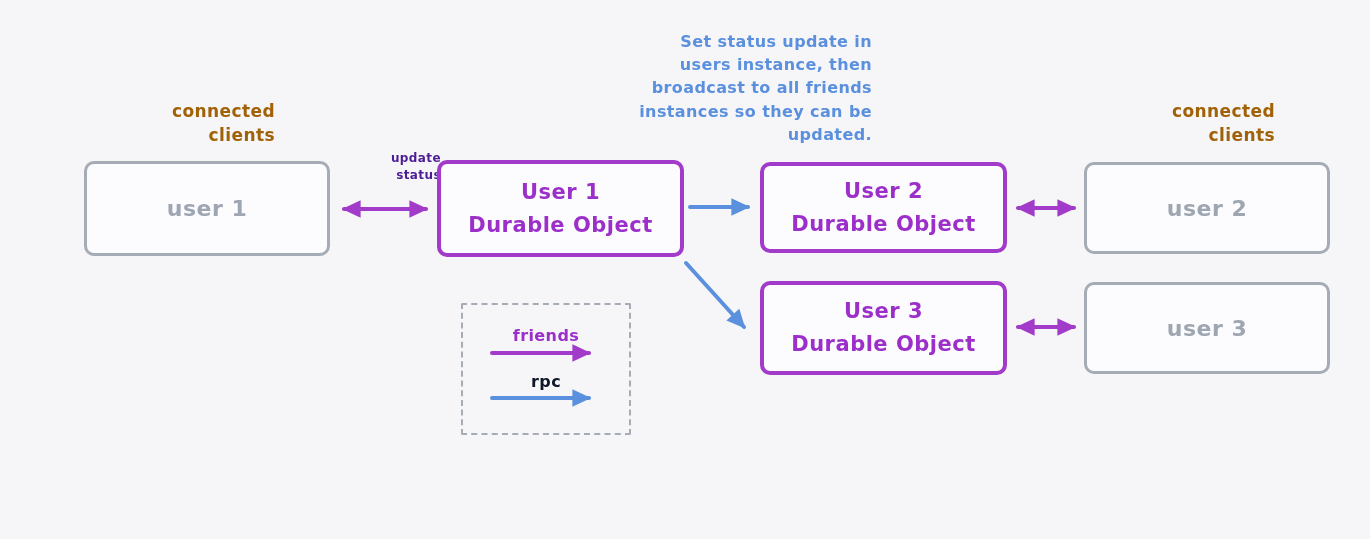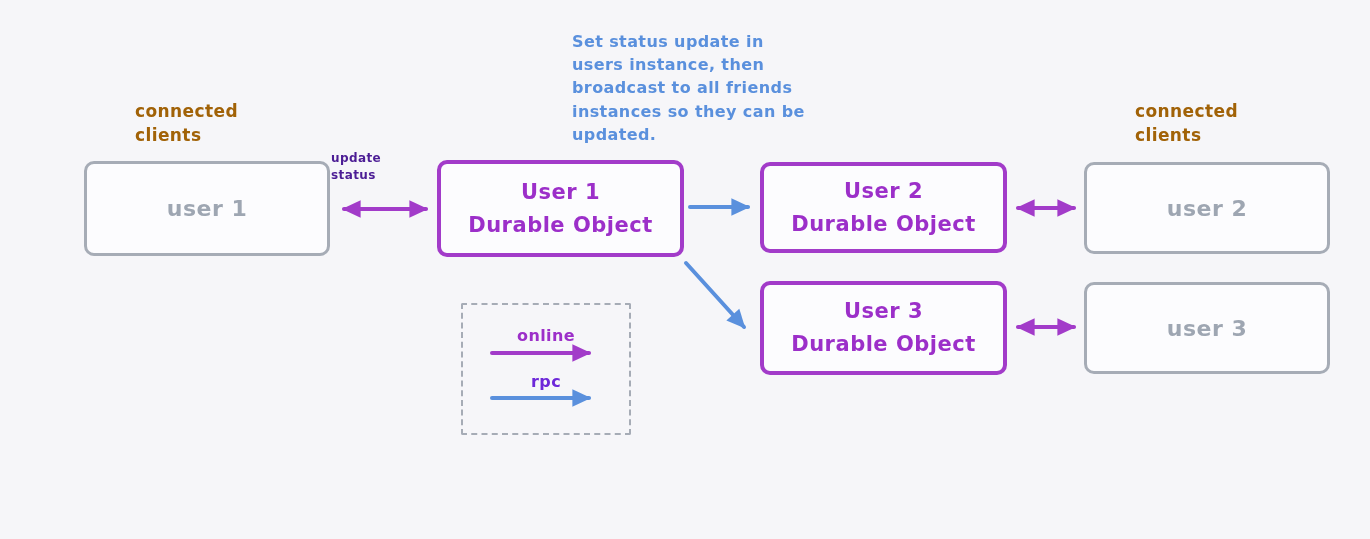--- a/index.html
+++ b/index.html
@@ -39,21 +39,21 @@
     font-size: 22px;
   }
   .do-box {
     border: 4px solid #a23bc9;
     color: #9c2fc9;
     font-size: 21px;
     line-height: 1.55;
   }
   .note {
     position: absolute;
-    text-align: left;
+    text-align: right;
     font-weight: 700;
     white-space: pre-line;
     letter-spacing: 0.4px;
   }
   .note-blue   { color: #5a90dd; font-size: 16px; line-height: 1.45; }
   .note-purple { color: #4c1d95; font-size: 12px; line-height: 1.45; }
   .note-gray   { color: #a16207; font-size: 17px; line-height: 1.4; }
   .legend-frame {
     position: absolute;
     left: 461px; top: 303px;
@@ -138,17 +138,17 @@
     <span>User 2
 Durable Object</span>
   </div>
 
   <div class="box do-box" style="left:760px; top:281px; width:247px; height:94px;">
     <span>User 3
 Durable Object</span>
   </div>
 
   <div class="legend-frame"></div>
-  <div class="legend-label" style="left:461px; top:326px; color:#9c2fc9;">online</div>
-  <div class="legend-label" style="left:461px; top:372px; color:#6d28d9;">rpc</div>
+  <div class="legend-label" style="left:461px; top:326px; color:#9c2fc9;">friends</div>
+  <div class="legend-label" style="left:461px; top:372px; color:#0f172a;">rpc</div>
 
 
 </div>
 
 </body></html>

